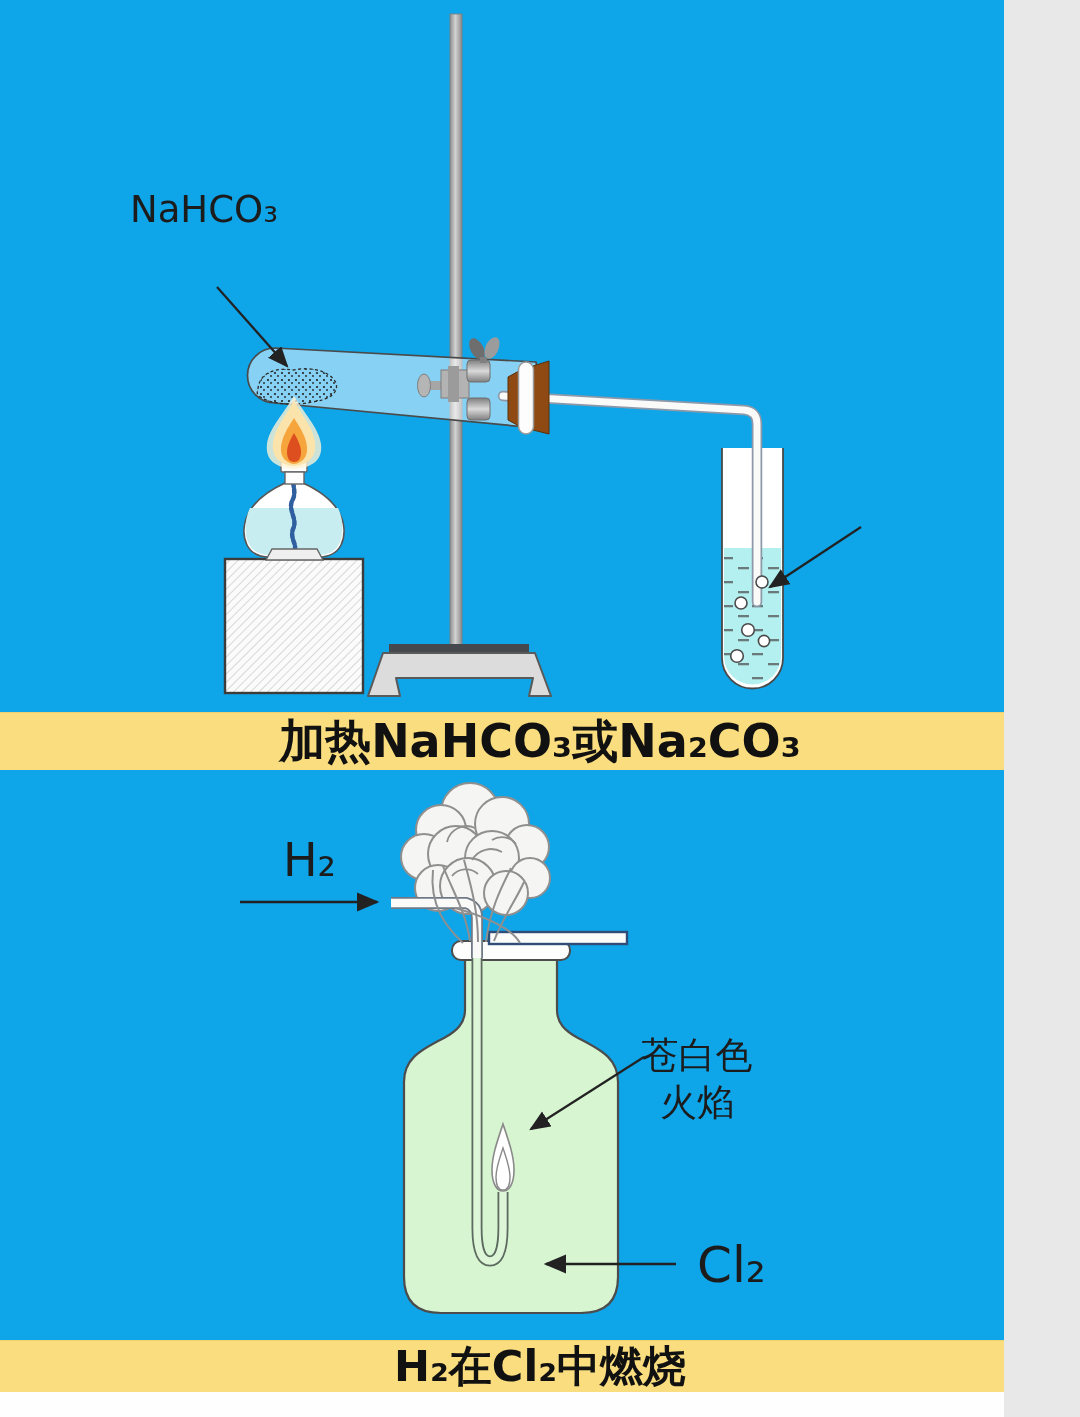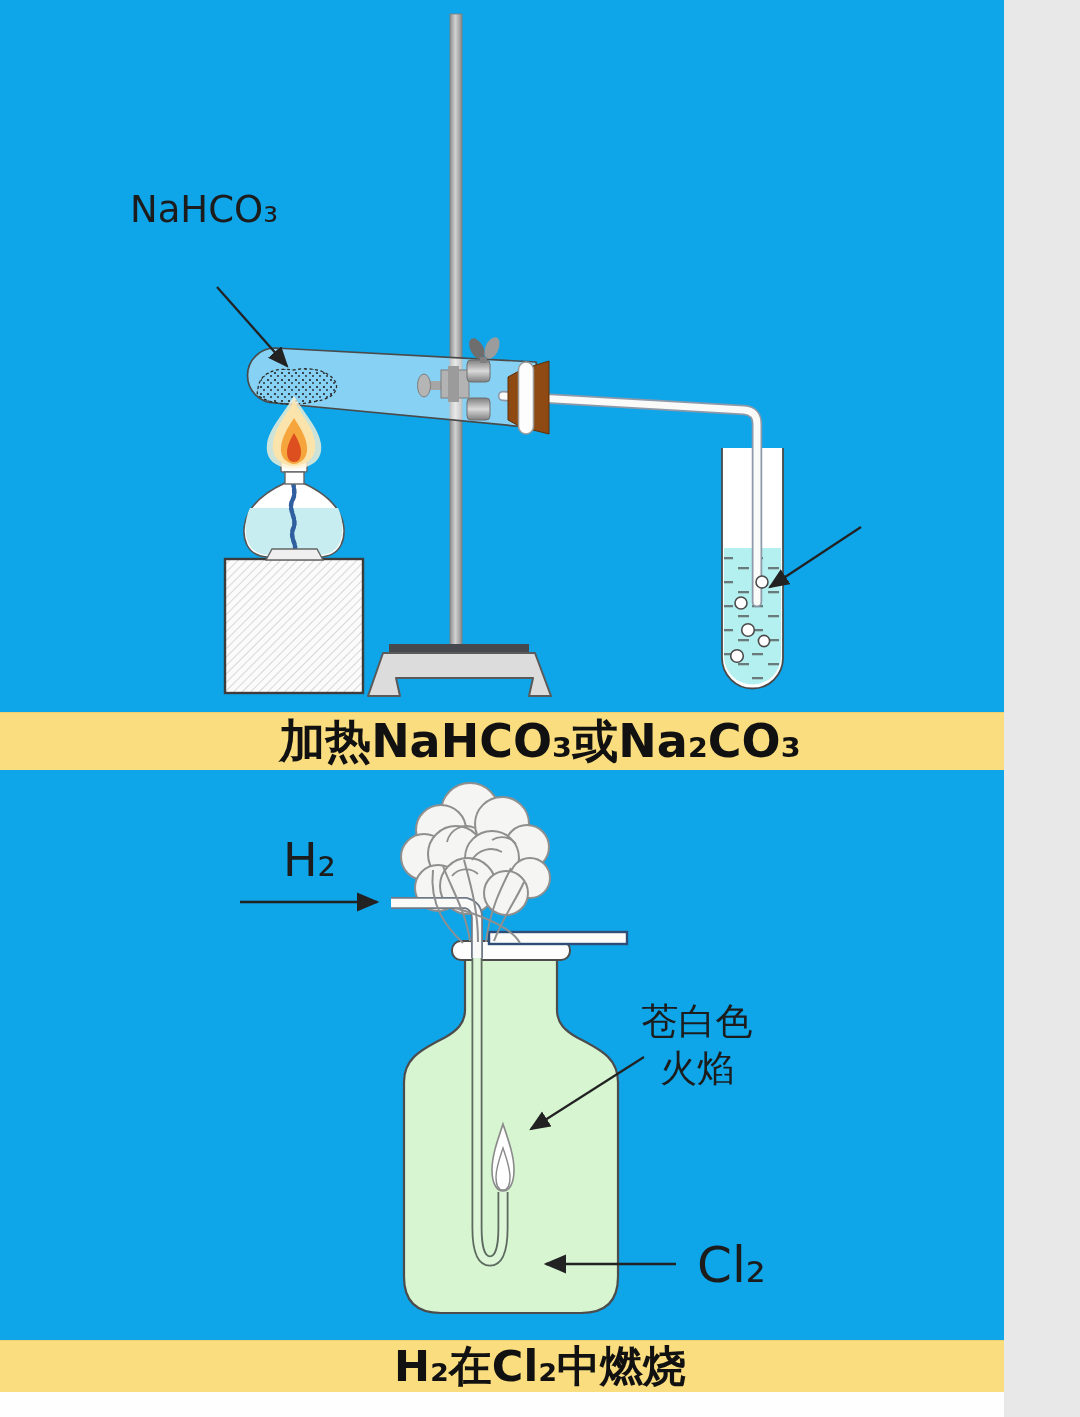--- a/index.html
+++ b/index.html
@@ -3,21 +3,21 @@
 <meta charset="utf-8">
 <style>
   html,body{margin:0;padding:0;background:#e8e8e8;}
   .stage{position:relative;width:1004px;height:1417px;background:#0ea5e9;overflow:hidden;
          font-family:"DejaVu Sans","Liberation Sans",sans-serif;color:#1c1c1c;}
   .layer{position:absolute;left:0;}
   .lbl{position:absolute;white-space:nowrap;}
   .lbl-reagent{left:130px;top:186px;font-size:37px;line-height:47px;}
   .lbl-limewater{left:802px;top:471px;font-size:37px;}
   .lbl-h2{left:283px;top:833px;font-size:46px;font-weight:400;}
-  .lbl-paleflame{left:627px;top:998px;width:140px;text-align:center;font-size:37px;line-height:47px;}
+  .lbl-paleflame{left:627px;top:1032px;width:140px;text-align:center;font-size:37px;line-height:47px;}
   .lbl-cl2{left:697px;top:1236px;font-size:50px;font-weight:400;}
   .banner{position:absolute;left:0;width:1080px;background:#f9dd7e;border-top:1px solid #eed06e;
           display:flex;align-items:center;justify-content:center;}
   .banner-top{top:712px;height:57px;}
   .banner-bottom{top:1340px;height:52px;}
   .banner span{font-weight:700;color:#111;}
   .banner-top span{font-size:46px;}
   .banner-bottom span{font-size:43px;}
   .footer{position:absolute;left:0;top:1392px;width:1080px;height:25px;background:#fefefe;}
 </style>

